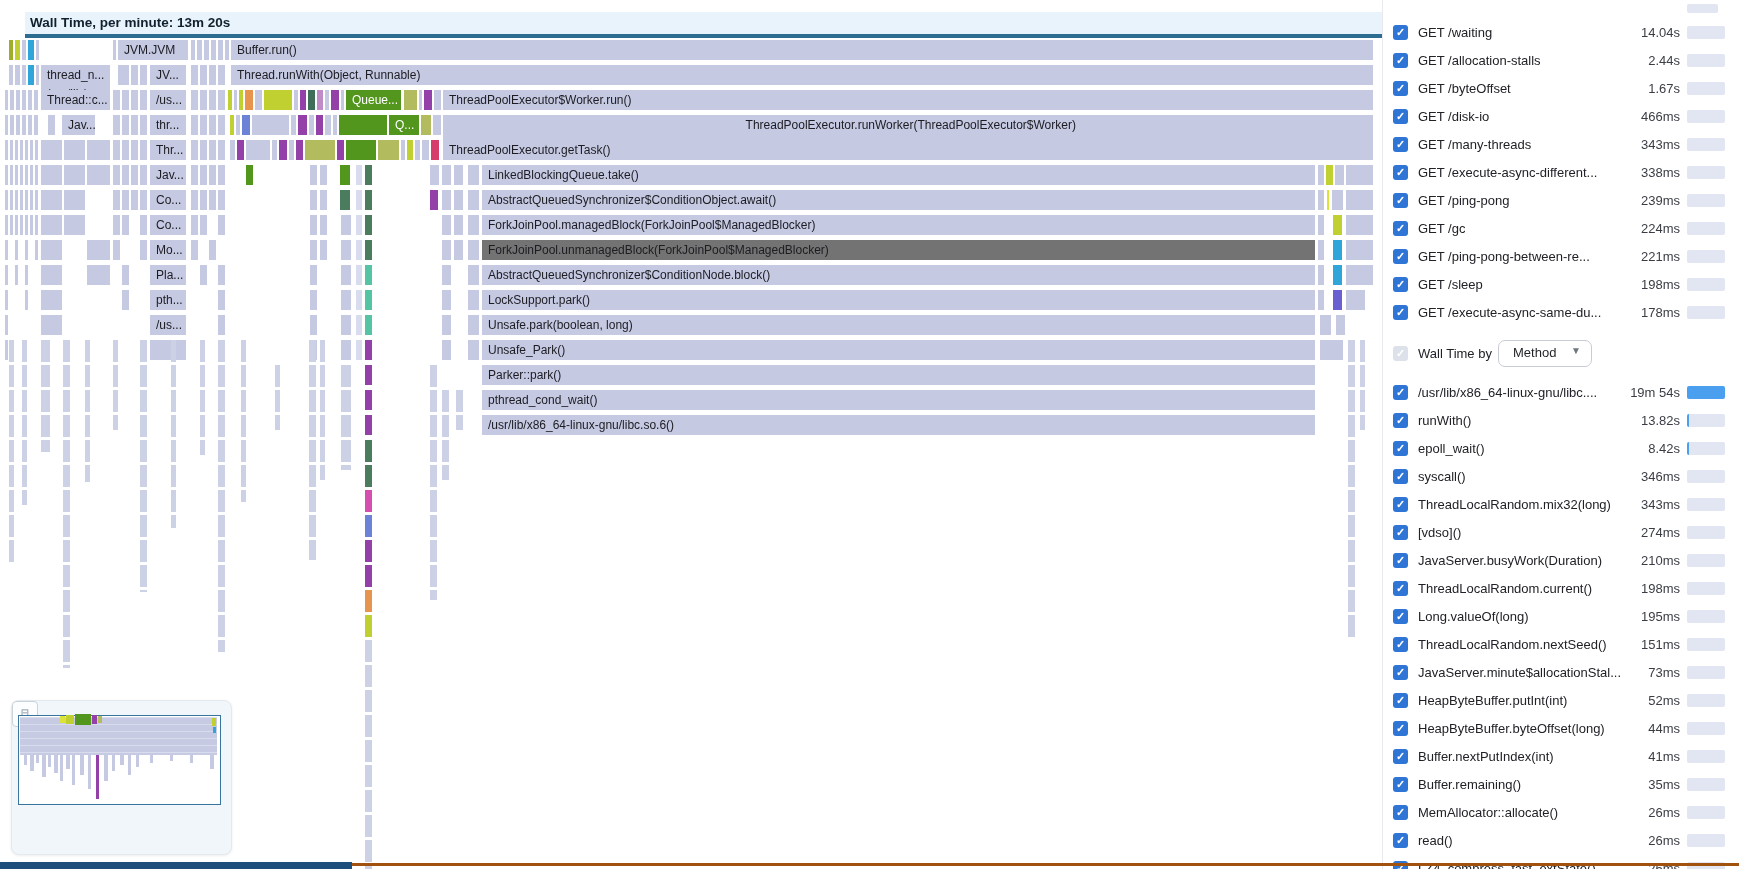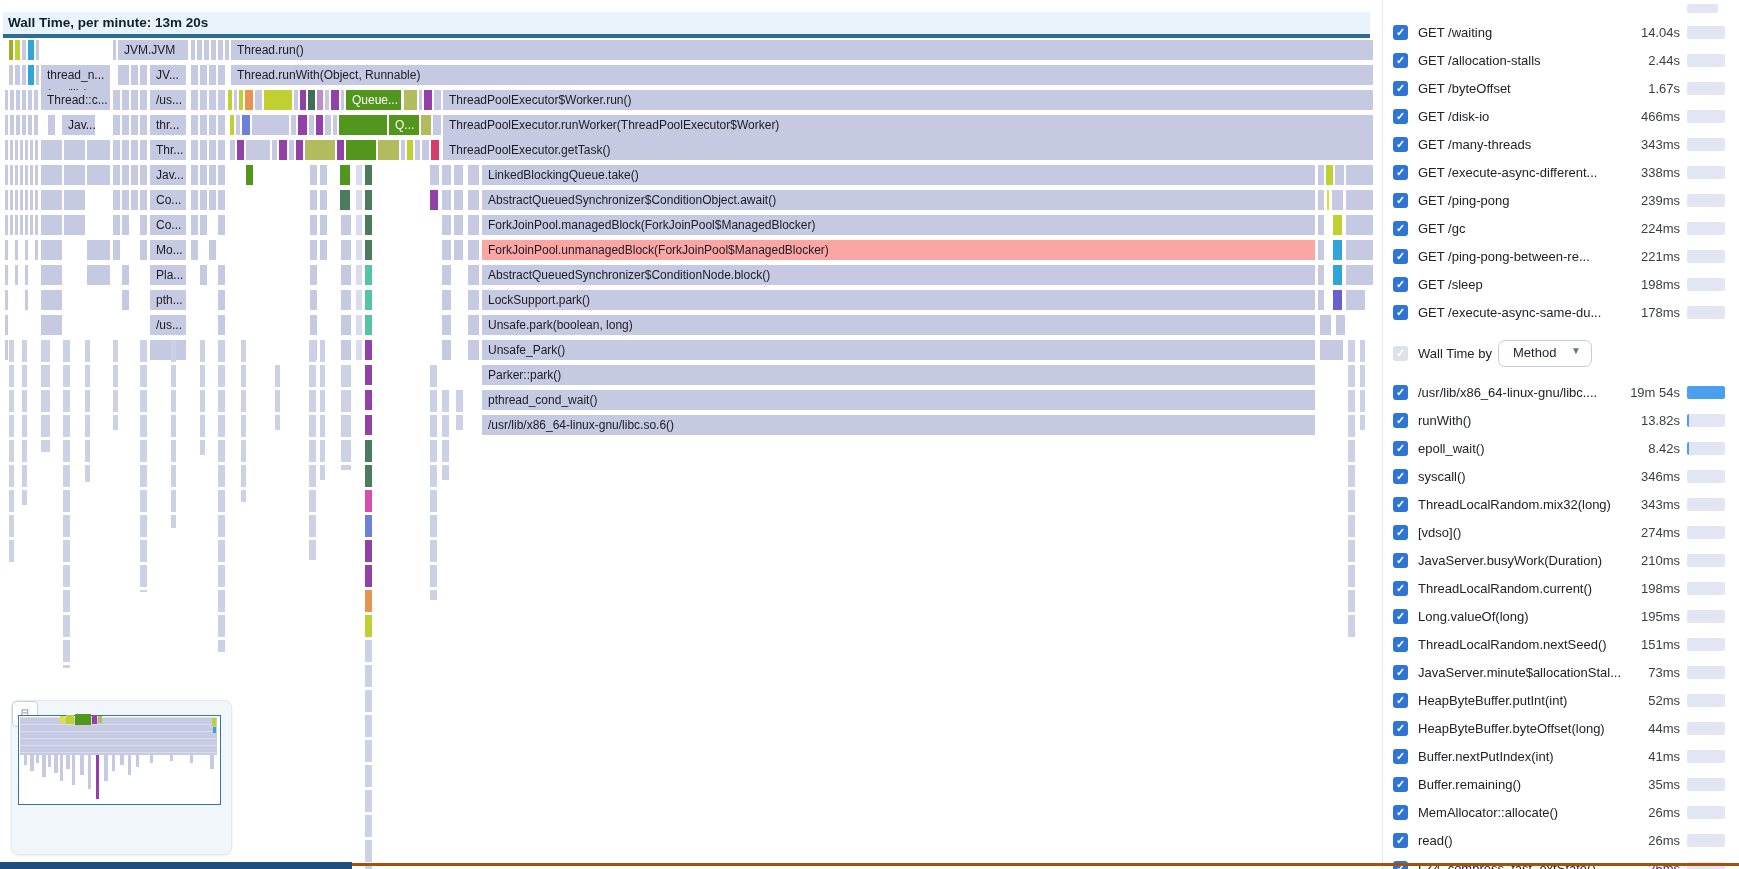--- a/index.html
+++ b/index.html
@@ -1,18 +1,18 @@
 <!DOCTYPE html>
 <html><head>
 <meta charset="utf-8">
 <style>
   html,body{margin:0;padding:0;background:#fff;}
   #app{position:relative;width:1739px;height:869px;overflow:hidden;background:#ffffff;
        font-family:"Liberation Sans",sans-serif;}
-  #flame-header{position:absolute;left:3px;top:12px;width:1367px;height:22px;
+  #flame-header{position:absolute;left:25px;top:12px;width:1367px;height:22px;
     background:#e8f3fb;border-bottom:4px solid #2e6d92;box-sizing:content-box;}
   #flame-header .title{position:absolute;left:5px;top:3px;font-size:13.5px;font-weight:bold;color:#10202e;white-space:nowrap;}
   .cell{position:absolute;height:20px;overflow:hidden;}
   .cell span{display:block;font-size:12px;color:#1c1c22;line-height:20px;padding-left:6px;white-space:nowrap;}
   .cell span.w{color:#ffffff;}
   .strip{position:absolute;}
   .colcell{position:absolute;}
   #minimap-panel{position:absolute;left:11px;top:700px;width:219px;height:153px;
     background:#f0f6fa;border:1px solid #e2e9ef;border-radius:8px;box-shadow:0 1px 3px rgba(0,0,0,0.07);}
   #minimap-box{position:absolute;border:1px solid #38749c;background:#ffffff;}
@@ -56,21 +56,21 @@
       <div class="cell" style="left: 118px; top: 40px; width: 69.5px; height: 20px; background: rgb(197, 201, 226);">
         <span>JVM.JVM</span>
       </div>
       <div class="cell" style="left: 191px; top: 40px; width: 3.5px; height: 20px; background: rgb(197, 201, 226);"></div>
       <div class="cell" style="left: 197px; top: 40px; width: 4.5px; height: 20px; background: rgb(197, 201, 226);"></div>
       <div class="cell" style="left: 204px; top: 40px; width: 4.5px; height: 20px; background: rgb(197, 201, 226);"></div>
       <div class="cell" style="left: 211px; top: 40px; width: 4.5px; height: 20px; background: rgb(197, 201, 226);"></div>
       <div class="cell" style="left: 218px; top: 40px; width: 4.5px; height: 20px; background: rgb(197, 201, 226);"></div>
       <div class="cell" style="left: 225px; top: 40px; width: 3.5px; height: 20px; background: rgb(197, 201, 226);"></div>
       <div class="cell" style="left: 231px; top: 40px; width: 1141.5px; height: 20px; background: rgb(197, 201, 226);">
-        <span>Thread.run()</span>
+        <span>Buffer.run()</span>
       </div>
       <div class="cell" style="left: 9px; top: 65px; width: 3.5px; height: 20px; background: rgb(197, 201, 226);"></div>
       <div class="cell" style="left: 15px; top: 65px; width: 4.5px; height: 20px; background: rgb(197, 201, 226);"></div>
       <div class="cell" style="left: 22px; top: 65px; width: 3.5px; height: 20px; background: rgb(197, 201, 226);"></div>
       <div class="cell" style="left: 28px; top: 65px; width: 5.5px; height: 20px; background: rgb(47, 165, 217);"></div>
       <div class="cell" style="left: 36px; top: 65px; width: 2.5px; height: 20px; background: rgb(197, 201, 226);"></div>
       <div class="cell" style="left: 41px; top: 65px; width: 68.5px; height: 20px; background: rgb(197, 201, 226);">
         <span>thread_n...</span>
       </div>
       <div class="cell" style="left: 118px; top: 65px; width: 10.5px; height: 20px; background: rgb(197, 201, 226);"></div>
@@ -159,21 +159,21 @@
       <div class="cell" style="left: 309px; top: 115px; width: 4.5px; height: 20px; background: rgb(197, 201, 226);"></div>
       <div class="cell" style="left: 316px; top: 115px; width: 6.5px; height: 20px; background: rgb(147, 65, 168);"></div>
       <div class="cell" style="left: 325px; top: 115px; width: 5.5px; height: 20px; background: rgb(197, 201, 226);"></div>
       <div class="cell" style="left: 333px; top: 115px; width: 3.5px; height: 20px; background: rgb(197, 201, 226);"></div>
       <div class="cell" style="left: 339px; top: 115px; width: 47.5px; height: 20px; background: rgb(83, 150, 30);"></div>
       <div class="cell" style="left: 389px; top: 115px; width: 29.5px; height: 20px; background: rgb(83, 150, 30);">
         <span class="w">Q...</span>
       </div>
       <div class="cell" style="left: 421px; top: 115px; width: 9.5px; height: 20px; background: rgb(178, 187, 94);"></div>
       <div class="cell" style="left: 433px; top: 115px; width: 7.5px; height: 20px; background: rgb(197, 201, 226);"></div>
-      <div class="cell" style="left: 443px; top: 115px; width: 929.5px; height: 32px; background: rgb(197, 201, 226);">
+      <div class="cell" style="left: 443px; top: 115px; width: 929.5px; height: 32px; background: rgb(197, 201, 226); text-align: center;">
         <span>ThreadPoolExecutor.runWorker(ThreadPoolExecutor$Worker)</span>
       </div>
       <div class="cell" style="left: 5px; top: 140px; width: 2.5px; height: 20px; background: rgb(197, 201, 226);"></div>
       <div class="cell" style="left: 10px; top: 140px; width: 2.5px; height: 20px; background: rgb(197, 201, 226);"></div>
       <div class="cell" style="left: 15px; top: 140px; width: 2.5px; height: 20px; background: rgb(197, 201, 226);"></div>
       <div class="cell" style="left: 20px; top: 140px; width: 2.5px; height: 20px; background: rgb(197, 201, 226);"></div>
       <div class="cell" style="left: 25px; top: 140px; width: 2.5px; height: 20px; background: rgb(197, 201, 226);"></div>
       <div class="cell" style="left: 30px; top: 140px; width: 2.5px; height: 20px; background: rgb(197, 201, 226);"></div>
       <div class="cell" style="left: 35px; top: 140px; width: 2.5px; height: 20px; background: rgb(197, 201, 226);"></div>
       <div class="cell" style="left: 41px; top: 140px; width: 20.5px; height: 20px; background: rgb(197, 201, 226);"></div>
@@ -329,21 +329,21 @@
       <div class="cell" style="left: 191px; top: 240px; width: 6.5px; height: 20px; background: rgb(197, 201, 226);"></div>
       <div class="cell" style="left: 209px; top: 240px; width: 6.5px; height: 20px; background: rgb(197, 201, 226);"></div>
       <div class="cell" style="left: 310px; top: 240px; width: 6.5px; height: 20px; background: rgb(197, 201, 226);"></div>
       <div class="cell" style="left: 320px; top: 240px; width: 6.5px; height: 20px; background: rgb(197, 201, 226);"></div>
       <div class="cell" style="left: 341px; top: 240px; width: 9.5px; height: 20px; background: rgb(197, 201, 226);"></div>
       <div class="cell" style="left: 356px; top: 240px; width: 5.5px; height: 20px; background: rgb(217, 220, 238);"></div>
       <div class="cell" style="left: 365px; top: 240px; width: 6.5px; height: 20px; background: rgb(75, 124, 94);"></div>
       <div class="cell" style="left: 442px; top: 240px; width: 8.5px; height: 20px; background: rgb(197, 201, 226);"></div>
       <div class="cell" style="left: 454px; top: 240px; width: 8.5px; height: 20px; background: rgb(197, 201, 226);"></div>
       <div class="cell" style="left: 468px; top: 240px; width: 10.5px; height: 20px; background: rgb(197, 201, 226);"></div>
-      <div class="cell" style="left: 482px; top: 240px; width: 832.5px; height: 20px; background: #fca5a5;">
+      <div class="cell" style="left: 482px; top: 240px; width: 832.5px; height: 20px; background: #737373;">
         <span>ForkJoinPool.unmanagedBlock(ForkJoinPool$ManagedBlocker)</span>
       </div>
       <div class="cell" style="left: 1318px; top: 240px; width: 5.5px; height: 20px; background: rgb(197, 201, 226);"></div>
       <div class="cell" style="left: 1333px; top: 240px; width: 8.5px; height: 20px; background: rgb(47, 165, 217);"></div>
       <div class="cell" style="left: 1346px; top: 240px; width: 26.5px; height: 20px; background: rgb(197, 201, 226);"></div>
       <div class="cell" style="left: 5px; top: 265px; width: 2.5px; height: 20px; background: rgb(197, 201, 226);"></div>
       <div class="cell" style="left: 15px; top: 265px; width: 2.5px; height: 20px; background: rgb(197, 201, 226);"></div>
       <div class="cell" style="left: 25px; top: 265px; width: 2.5px; height: 20px; background: rgb(197, 201, 226);"></div>
       <div class="cell" style="left: 41px; top: 265px; width: 20.5px; height: 20px; background: rgb(197, 201, 226);"></div>
       <div class="cell" style="left: 87px; top: 265px; width: 22.5px; height: 20px; background: rgb(197, 201, 226);"></div>

